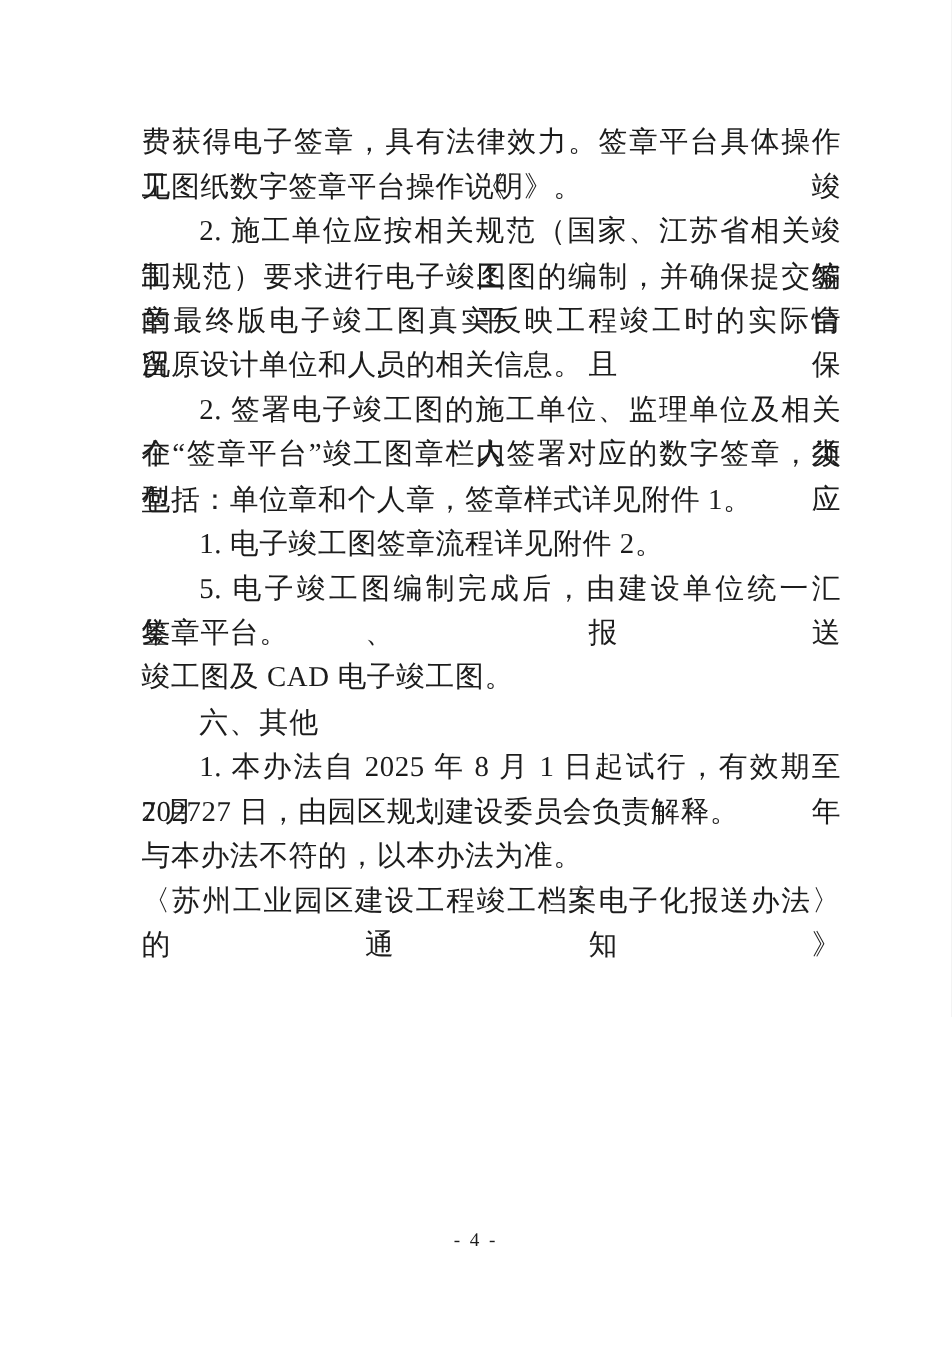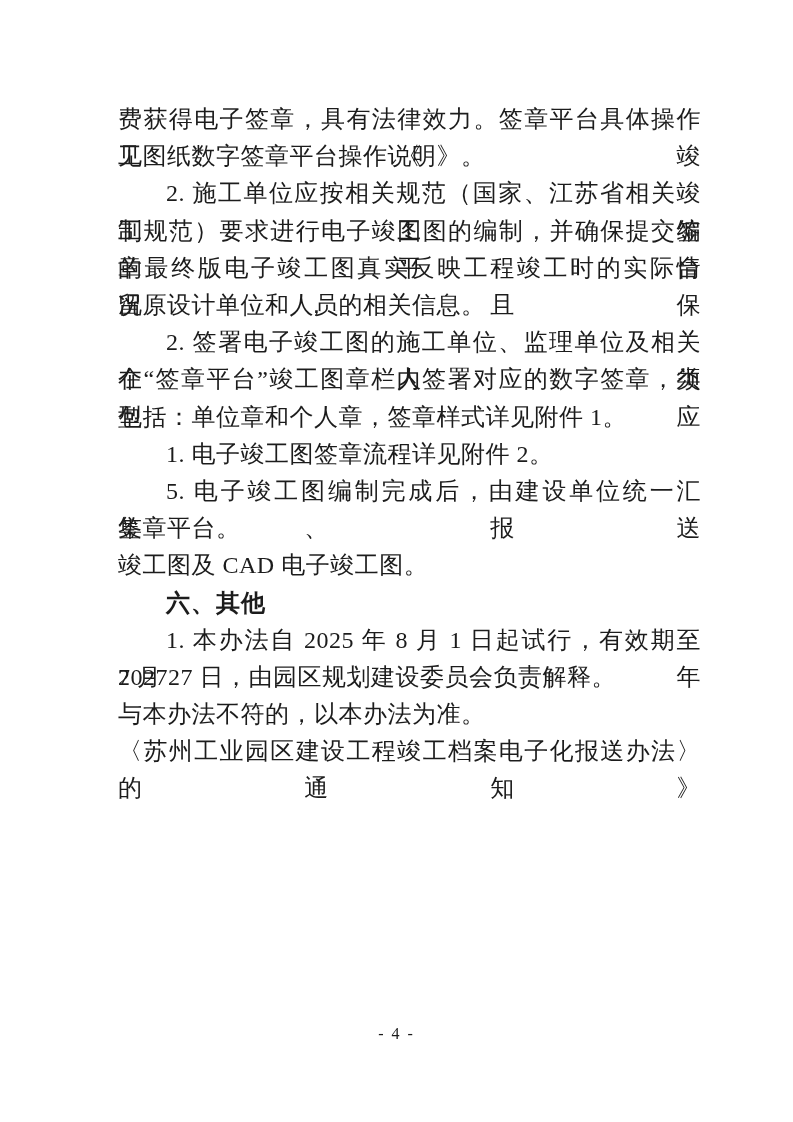--- a/index.html
+++ b/index.html
@@ -28,21 +28,21 @@
     text-align: left;
     letter-spacing: 0.5px;
     overflow: visible;
   }
   .line.indent { text-indent: 48px; }
   .line.fill {
     text-align: justify;
     text-align-last: justify;
   }
   .line.bold {
-    font-weight: 700;
+    font-weight: 400;
     font-family: "Liberation Sans", "DejaVu Sans", sans-serif;
     letter-spacing: 1px;
   }
   .page-number {
     position: absolute;
     top: 1022px;
     left: 0;
     width: 793px;
     text-align: center;
     font-size: 16px;

